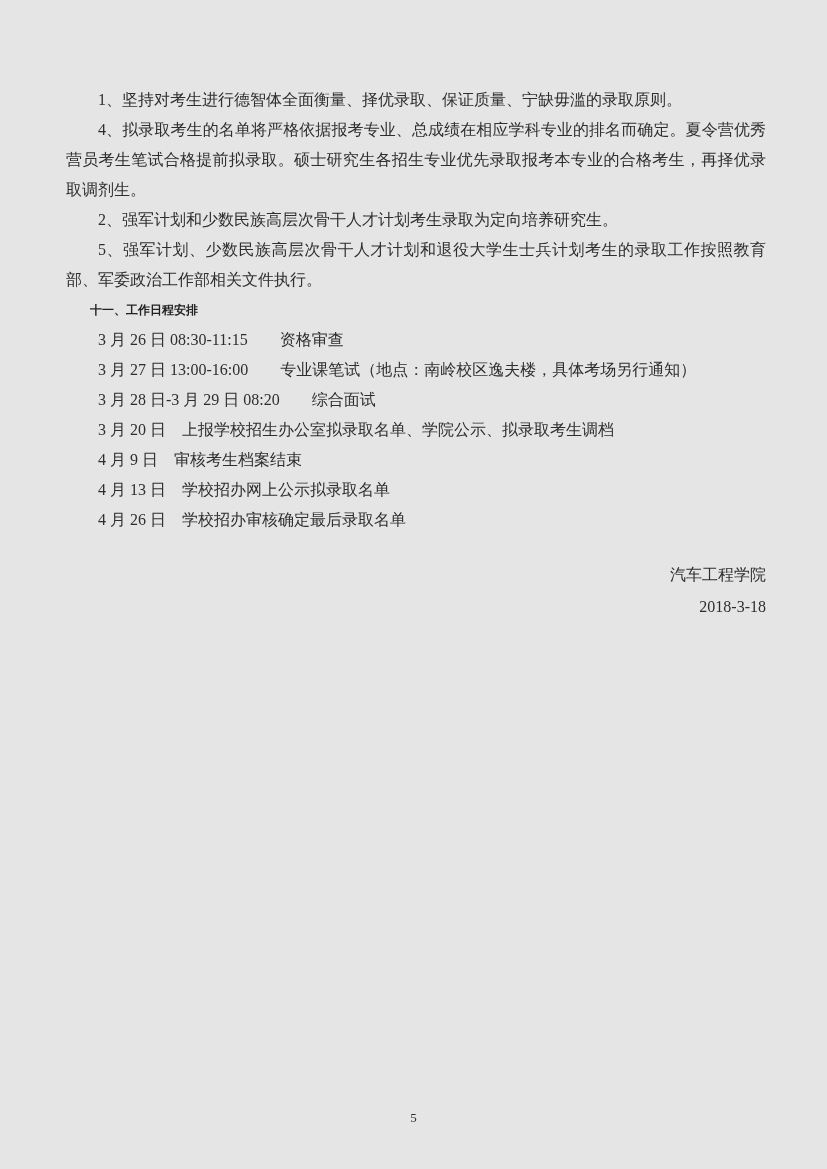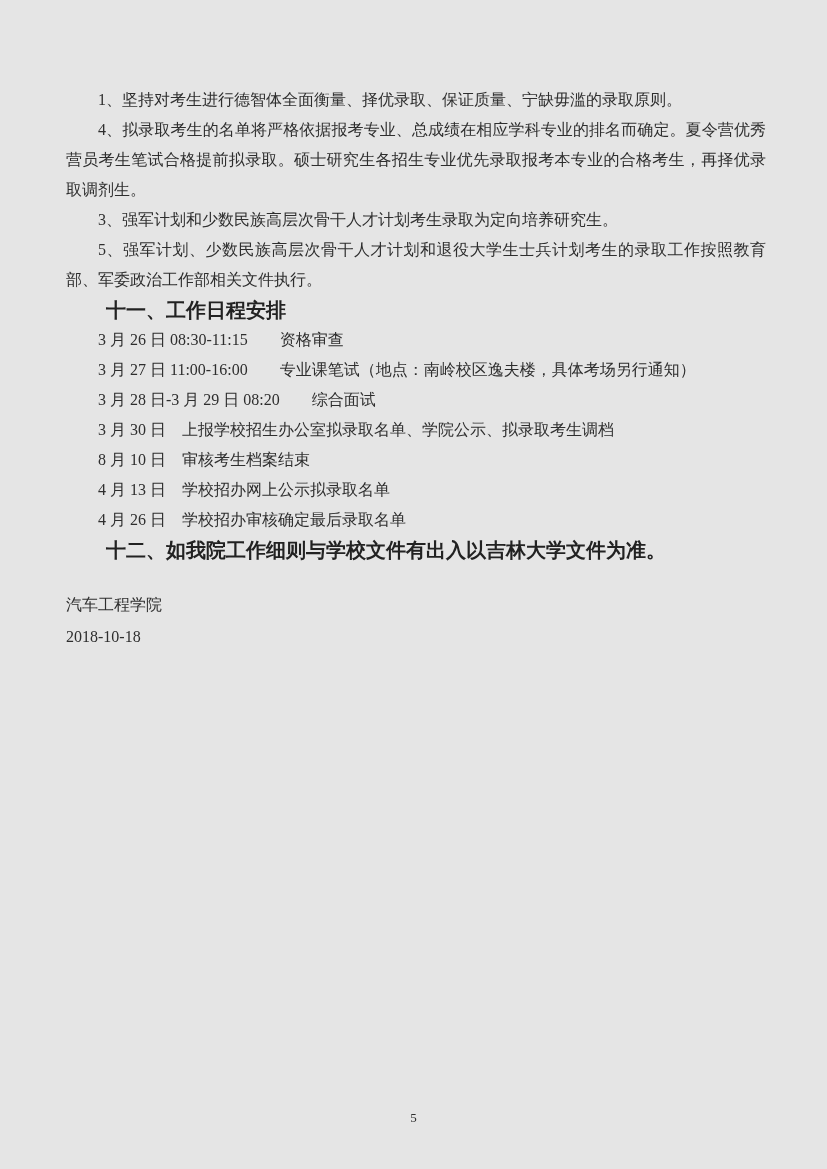--- a/index.html
+++ b/index.html
@@ -24,34 +24,35 @@
     margin: 0;
     line-height: 30px;
     text-align: justify;
     text-justify: inter-ideograph;
   }
   .indent2 { text-indent: 2em; }
   .heading {
     margin: 0;
     font-family: "Liberation Sans", "DejaVu Sans", sans-serif;
     font-weight: 700;
-    font-size: 20px;
+    font-size: 12px;
     line-height: 30px;
     text-indent: 2em;
     color: #222222;
   }
   p.sched {
     margin: 0;
     line-height: 30px;
     text-indent: 2em;
     white-space: pre-wrap;
     text-align: left;
   }
   .signature {
     margin-top: 24px;
+    text-align: right;
     line-height: 32px;
     font-family: Liberation Serif, serif;
   }
   .signature p { margin: 0; }
   .page-number {
     position: absolute;
     left: 0;
     right: 0;
     top: 1110px;
     text-align: center;
@@ -59,35 +60,34 @@
     color: #2e2e2e;
   }
 </style>
 </head>
 <body>
 
 <div class="page">
 
   <p class="body indent2">1、坚持对考生进行德智体全面衡量、择优录取、保证质量、宁缺毋滥的录取原则。</p>
   <p class="body indent2">4、拟录取考生的名单将严格依据报考专业、总成绩在相应学科专业的排名而确定。夏令营优秀营员考生笔试合格提前拟录取。硕士研究生各招生专业优先录取报考本专业的合格考生，再择优录取调剂生。</p>
-  <p class="body indent2">3、强军计划和少数民族高层次骨干人才计划考生录取为定向培养研究生。</p>
+  <p class="body indent2">2、强军计划和少数民族高层次骨干人才计划考生录取为定向培养研究生。</p>
   <p class="body indent2">5、强军计划、少数民族高层次骨干人才计划和退役大学生士兵计划考生的录取工作按照教育部、军委政治工作部相关文件执行。</p>
 
   <h3 class="heading">十一、工作日程安排</h3>
 
   <p class="sched">3 月 26 日 08:30-11:15　　资格审查</p>
-  <p class="sched">3 月 27 日 11:00-16:00　　专业课笔试（地点：南岭校区逸夫楼，具体考场另行通知）</p>
+  <p class="sched">3 月 27 日 13:00-16:00　　专业课笔试（地点：南岭校区逸夫楼，具体考场另行通知）</p>
   <p class="sched">3 月 28 日-3 月 29 日 08:20　　综合面试</p>
-  <p class="sched">3 月 30 日　上报学校招生办公室拟录取名单、学院公示、拟录取考生调档</p>
-  <p class="sched">8 月 10 日　审核考生档案结束</p>
+  <p class="sched">3 月 20 日　上报学校招生办公室拟录取名单、学院公示、拟录取考生调档</p>
+  <p class="sched">4 月 9 日　审核考生档案结束</p>
   <p class="sched">4 月 13 日　学校招办网上公示拟录取名单</p>
   <p class="sched">4 月 26 日　学校招办审核确定最后录取名单</p>
 
-  <h3 class="heading">十二、如我院工作细则与学校文件有出入以吉林大学文件为准。</h3>
 
   <div class="signature">
     <p>汽车工程学院</p>
-    <p>2018-10-18</p>
+    <p>2018-3-18</p>
   </div>
 
   <div class="page-number">5</div>
 
 </div>
 
 </body></html>

